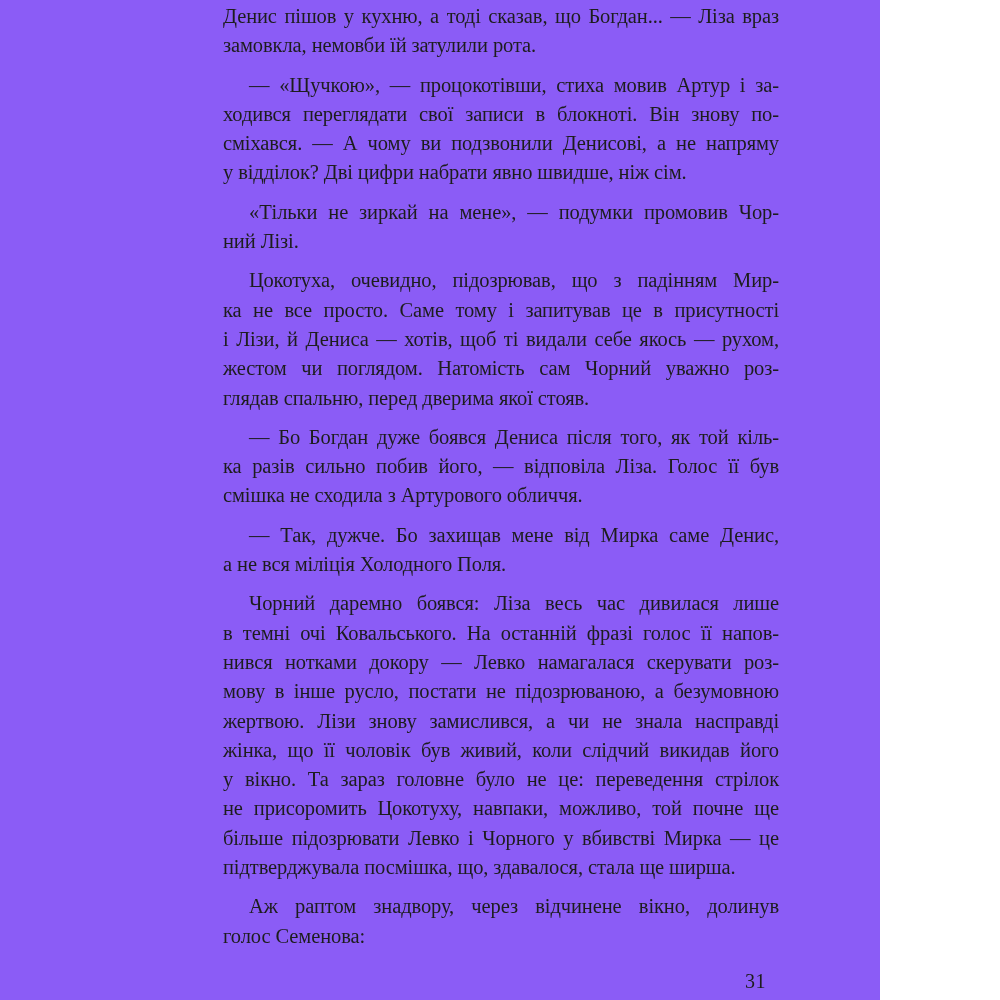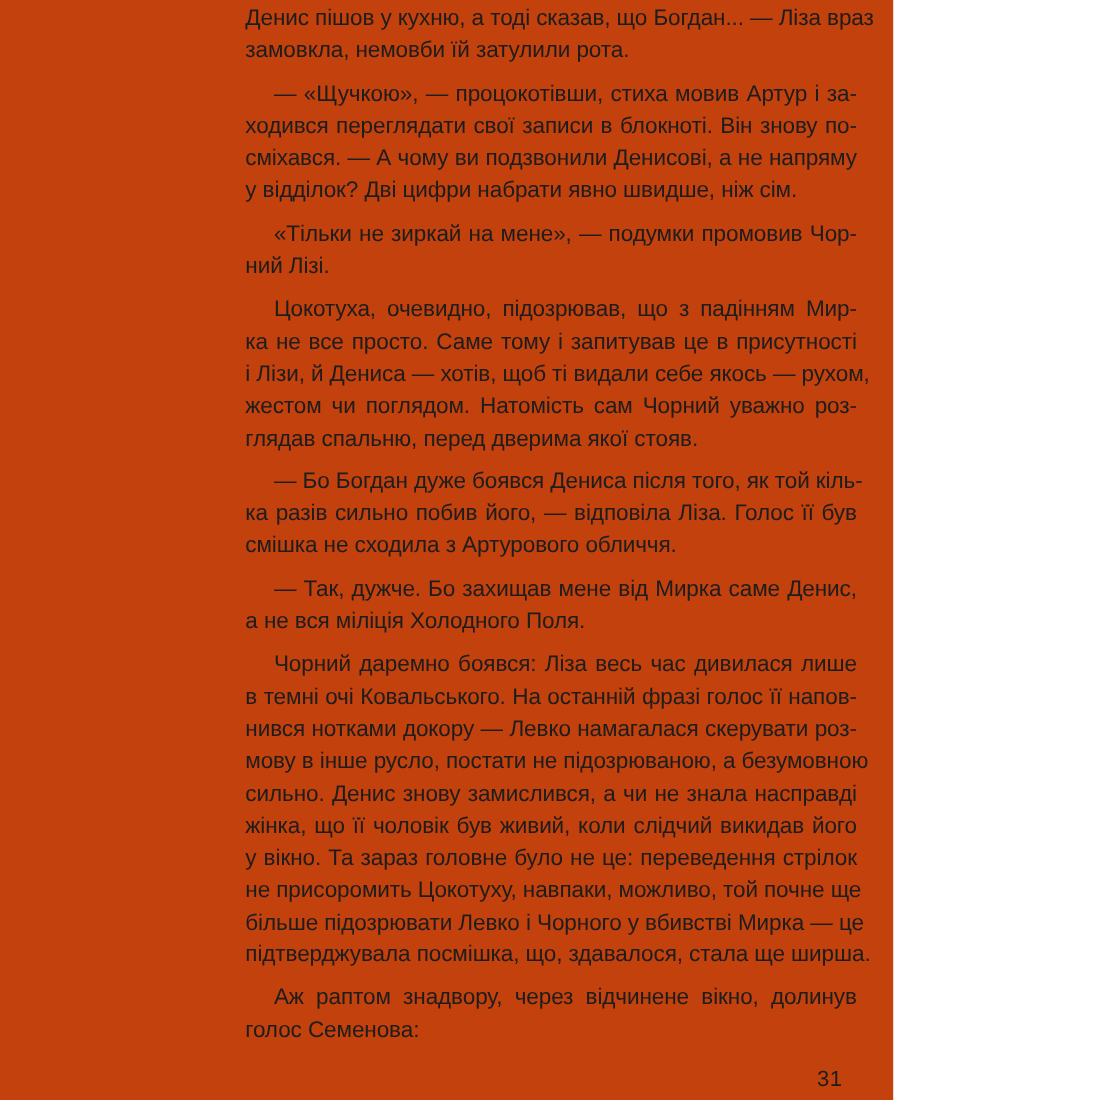--- a/index.html
+++ b/index.html
@@ -2,25 +2,25 @@
 <html><head>
 <meta charset="utf-8">
 <style>
   html, body {
     margin: 0;
     padding: 0;
     background: #ffffff;
   }
   .book-page {
     position: relative;
-    width: 812px;
+    width: 880px;
     height: 1000px;
-    background: #c2410c;
+    background: #8b5cf6;
     overflow: hidden;
-    font-family: Liberation Sans, sans-serif;
+    font-family: Liberation Serif, serif;
     color: #1d1d1d;
   }
   .text-block {
     position: absolute;
     left: 223px;
     top: 2px;
     width: 556px;
     font-size: 20.5px;
     line-height: 29.3px;
     letter-spacing: -0.1px;
@@ -93,21 +93,21 @@
       </div>
       <div class="paragraph">
         <div class="line indent">— Так, дужче. Бо захищав мене від Мирка саме Денис,</div>
         <div class="line last">а не вся міліція Холодного Поля.</div>
       </div>
       <div class="paragraph">
         <div class="line indent">Чорний даремно боявся: Ліза весь час дивилася лише</div>
         <div class="line">в темні очі Ковальського. На останній фразі голос її напов-</div>
         <div class="line">нився нотками докору — Левко намагалася скерувати роз-</div>
         <div class="line">мову в інше русло, постати не підозрюваною, а безумовною</div>
-        <div class="line">сильно. Денис знову замислився, а чи не знала насправді</div>
+        <div class="line">жертвою. Лізи знову замислився, а чи не знала насправді</div>
         <div class="line">жінка, що її чоловік був живий, коли слідчий викидав його</div>
         <div class="line">у вікно. Та зараз головне було не це: переведення стрілок</div>
         <div class="line">не присоромить Цокотуху, навпаки, можливо, той почне ще</div>
         <div class="line">більше підозрювати Левко і Чорного у вбивстві Мирка — це</div>
         <div class="line last">підтверджувала посмішка, що, здавалося, стала ще ширша.</div>
       </div>
       <div class="paragraph">
         <div class="line indent">Аж раптом знадвору, через відчинене вікно, долинув</div>
         <div class="line last">голос Семенова:</div>
       </div>

